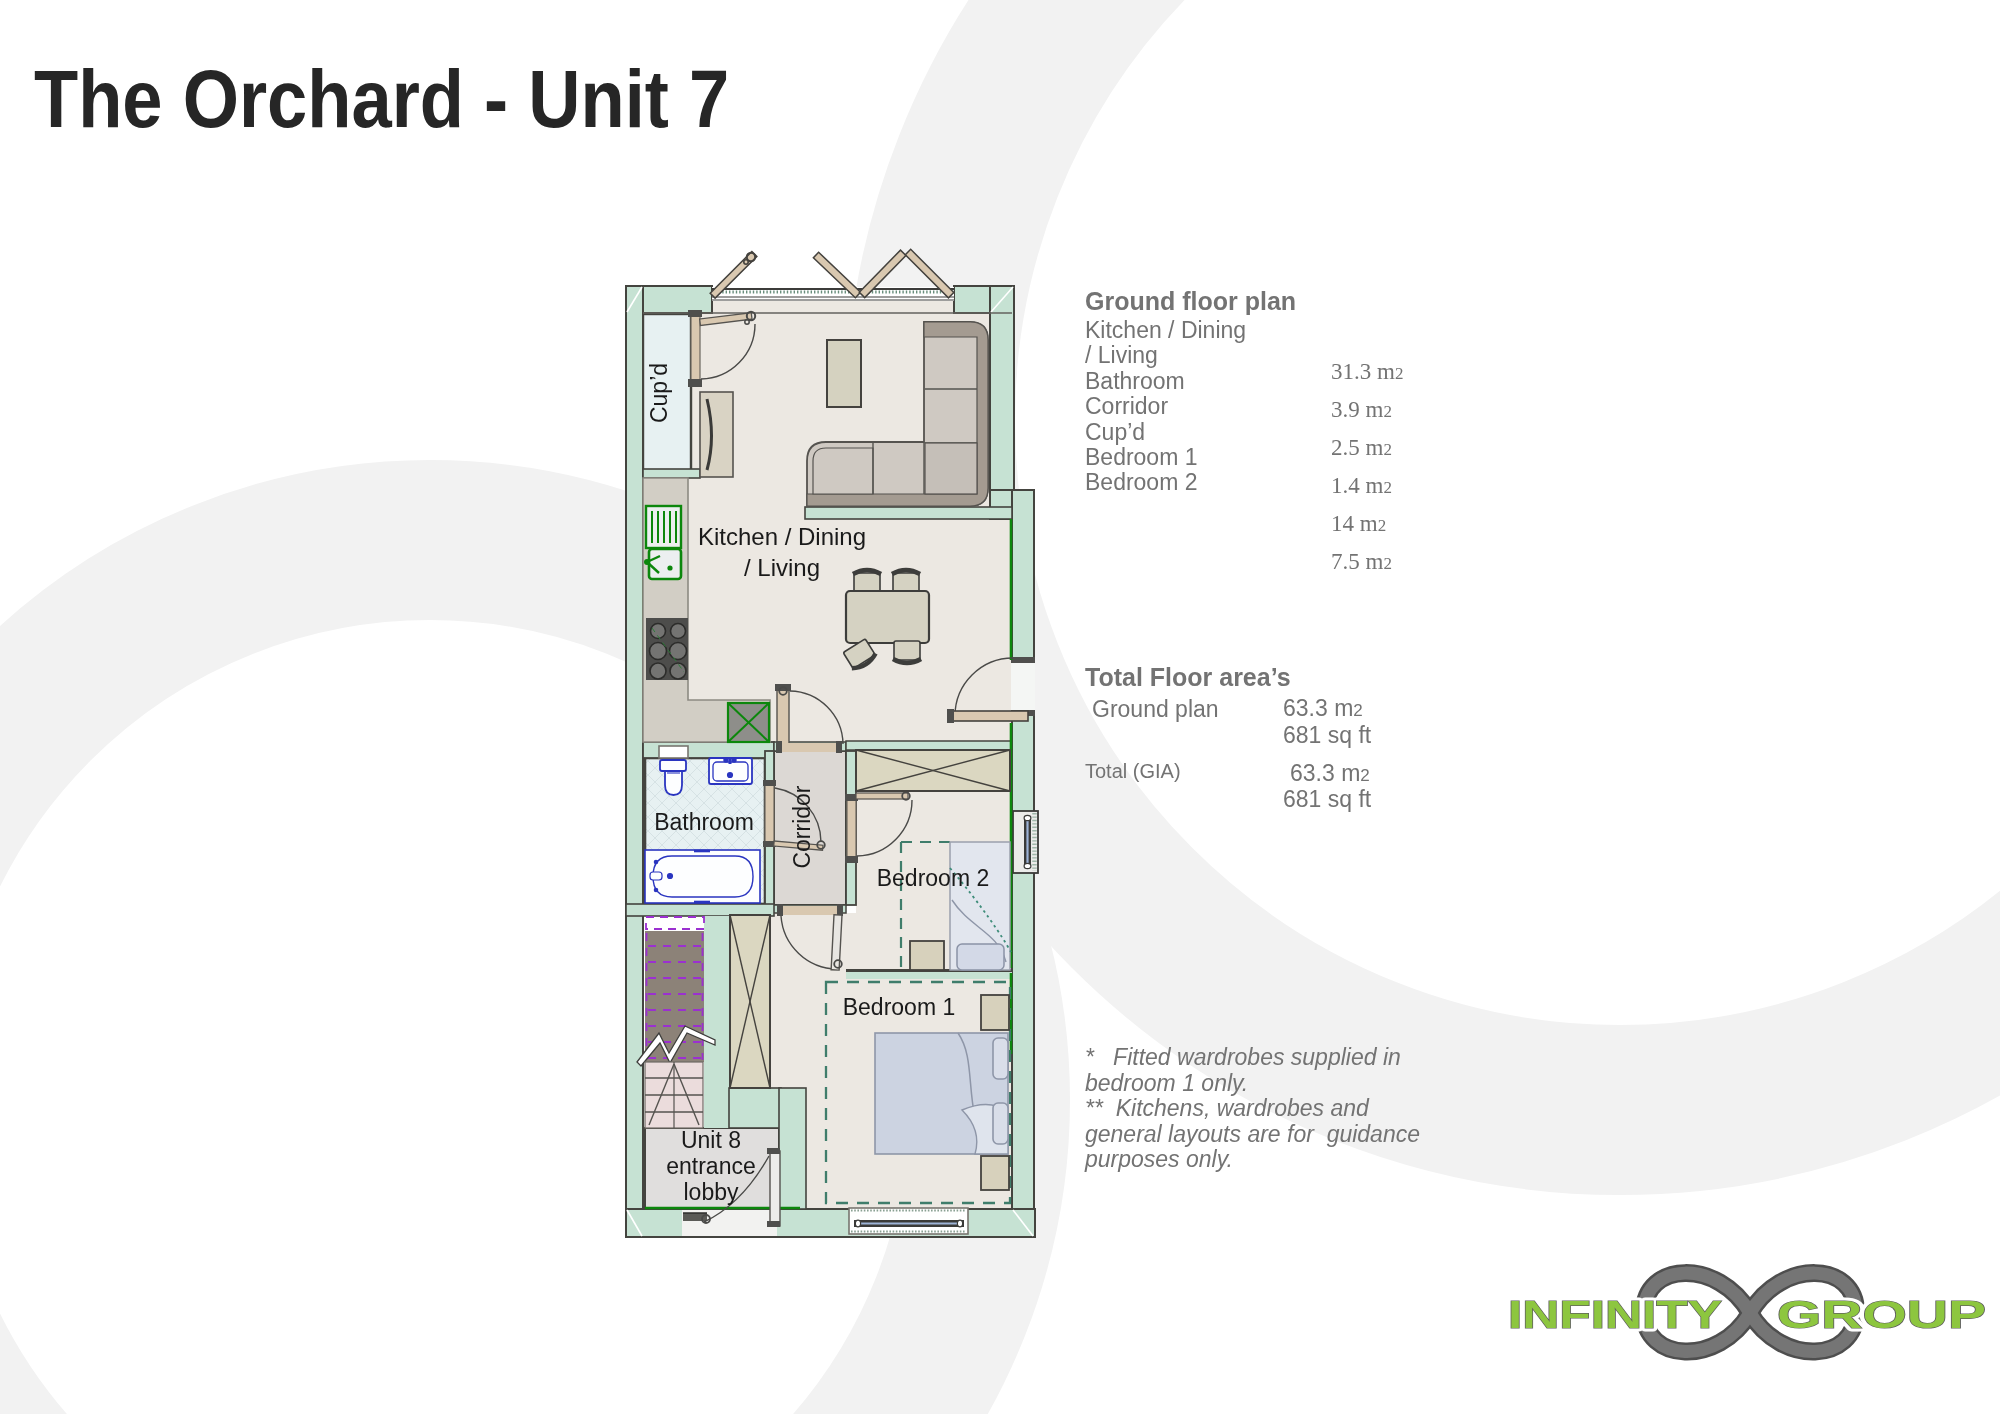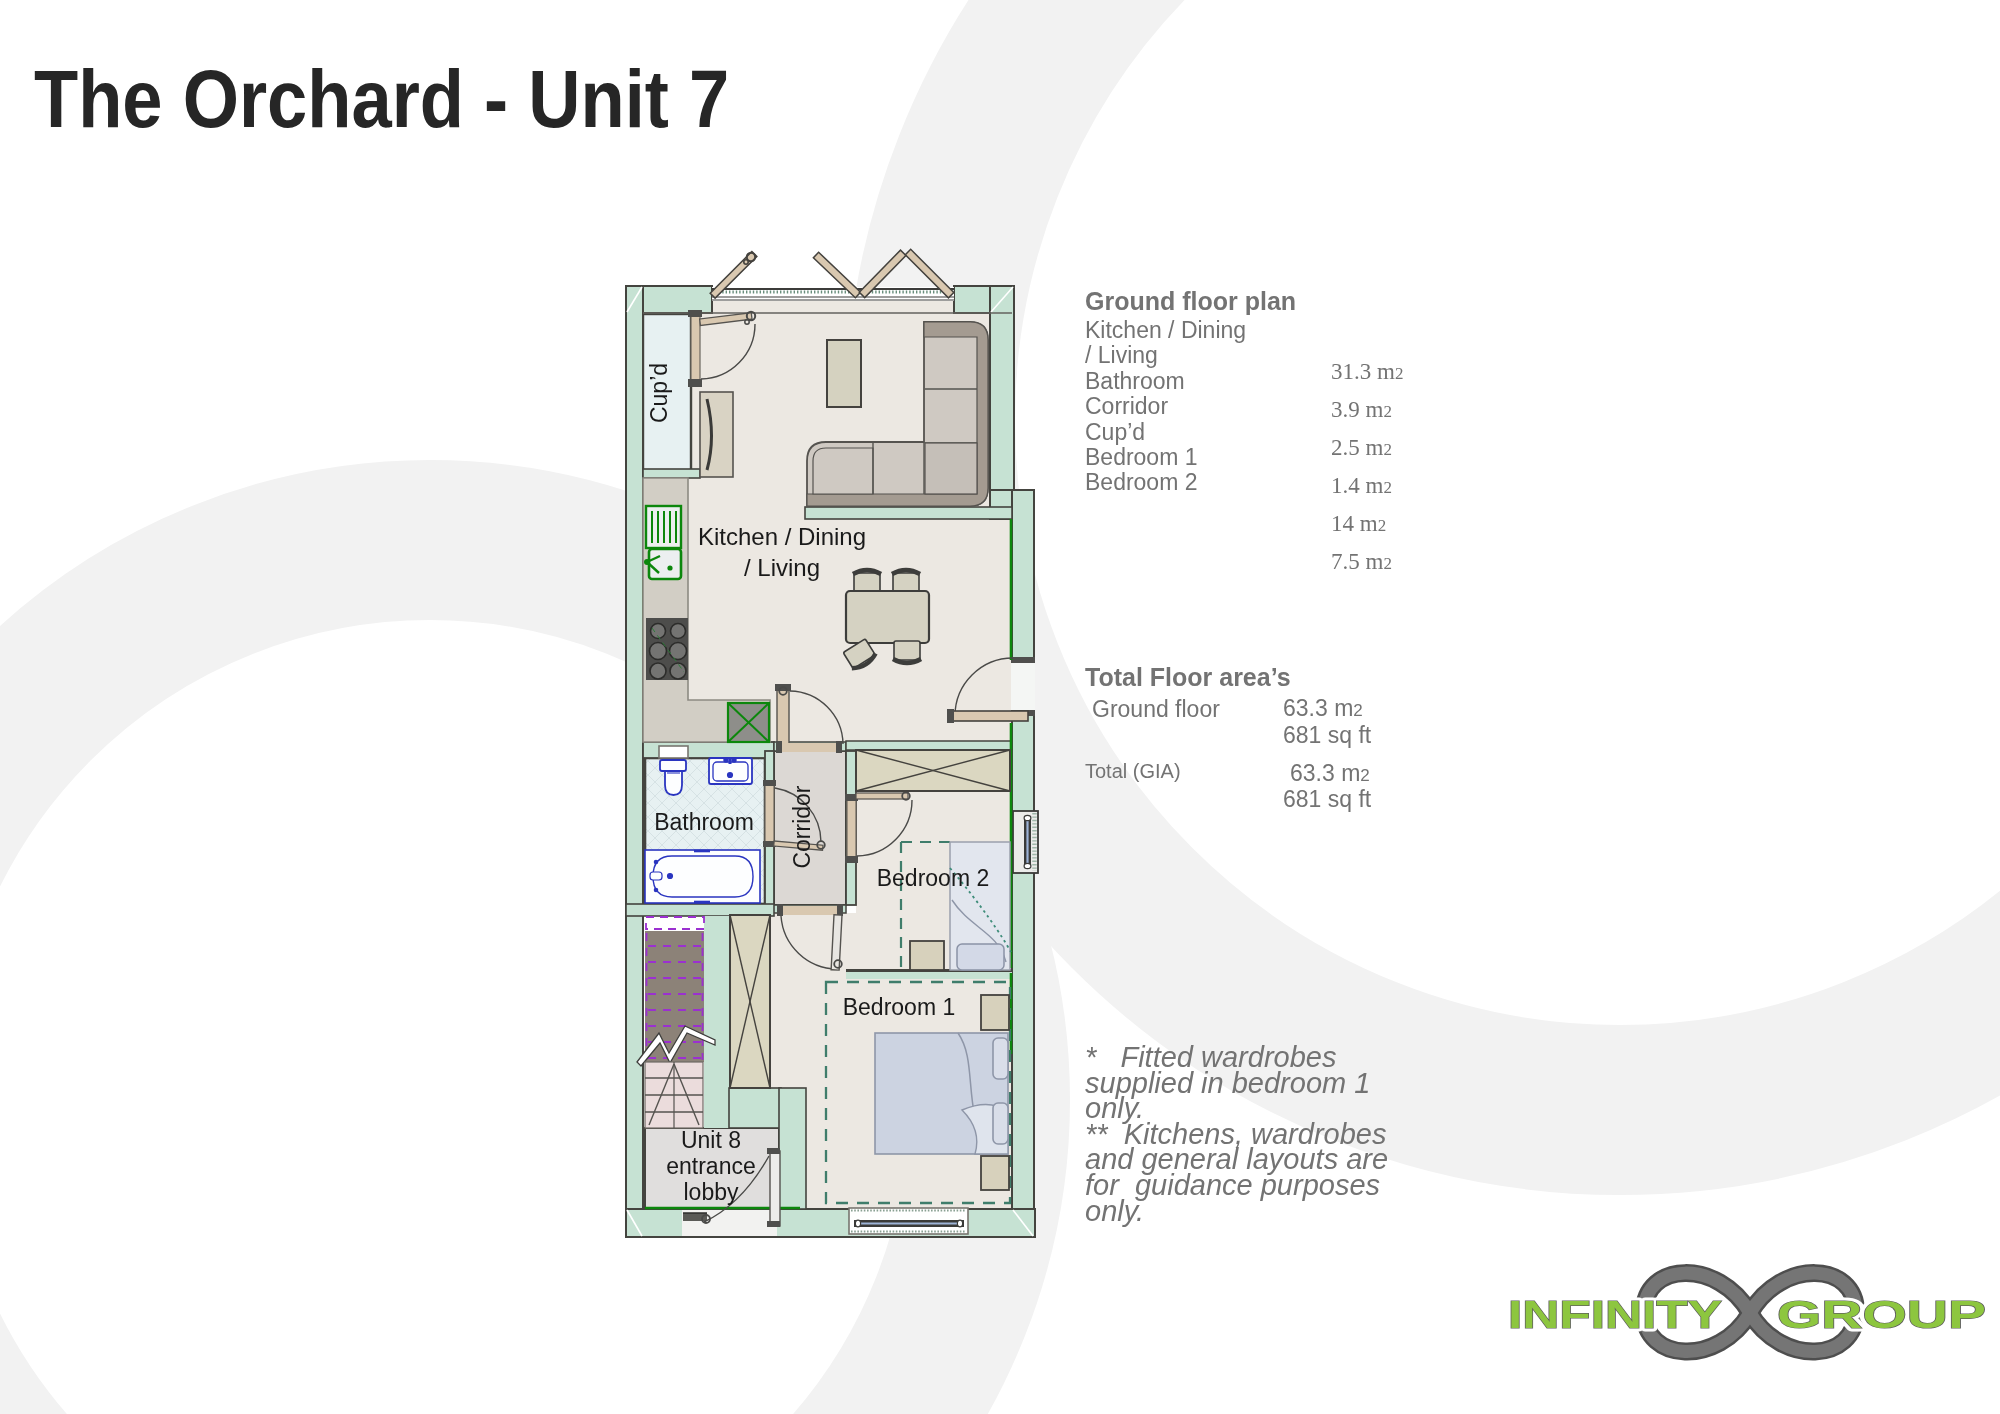--- a/index.html
+++ b/index.html
@@ -540,20 +540,20 @@
 <div class="abs t" style="left:1085px;top:318px;font-size:23px;line-height:25.4px;">
 Kitchen / Dining<br>/ Living<br>Bathroom<br>Corridor<br>Cup’d<br>Bedroom 1<br>Bedroom 2
 </div>
 
 <div class="abs t" style="left:1331px;top:318px;font-size:23px;line-height:36px;font-family:Liberation Serif, serif;">
 <br>31.3 m<span style="font-size:17px">2</span><br>3.9 m<span style="font-size:17px">2</span><br>2.5 m<span style="font-size:17px">2</span><br>1.4 m<span style="font-size:17px">2</span><br>14 m<span style="font-size:17px">2</span><br>7.5 m<span style="font-size:17px">2</span>
 </div>
 
 <div class="abs t" style="left:1085px;top:663px;font-size:25px;font-weight:bold;">Total Floor area’s</div>
 
-<div class="abs t" style="left:1092px;top:696px;font-size:23px;">Ground floor</div>
+<div class="abs t" style="left:1092px;top:696px;font-size:23px;">Ground plan</div>
 <div class="abs t" style="left:1283px;top:696px;font-size:23px;line-height:25.4px;">63.3 m<span style="font-size:17px">2</span><br>681 sq ft</div>
 
 <div class="abs t" style="left:1085px;top:760px;font-size:20px;">Total (GIA)</div>
 <div class="abs t" style="left:1290px;top:760px;font-size:23px;">63.3 m<span style="font-size:17px">2</span></div>
 <div class="abs t" style="left:1283px;top:786px;font-size:23px;">681 sq ft</div>
 
-<div class="abs t" style="left:1085px;top:1045px;font-size:29px;font-style:italic;line-height:25.6px;width:335px;">*&nbsp;&nbsp;&nbsp;Fitted wardrobes supplied in bedroom 1 only.<br>**&nbsp;&nbsp;Kitchens, wardrobes and general layouts are for&nbsp; guidance purposes only.</div>
+<div class="abs t" style="left:1085px;top:1045px;font-size:23px;font-style:italic;line-height:25.6px;width:335px;">*&nbsp;&nbsp;&nbsp;Fitted wardrobes supplied in bedroom 1 only.<br>**&nbsp;&nbsp;Kitchens, wardrobes and general layouts are for&nbsp; guidance purposes only.</div>
 
 </body></html>

